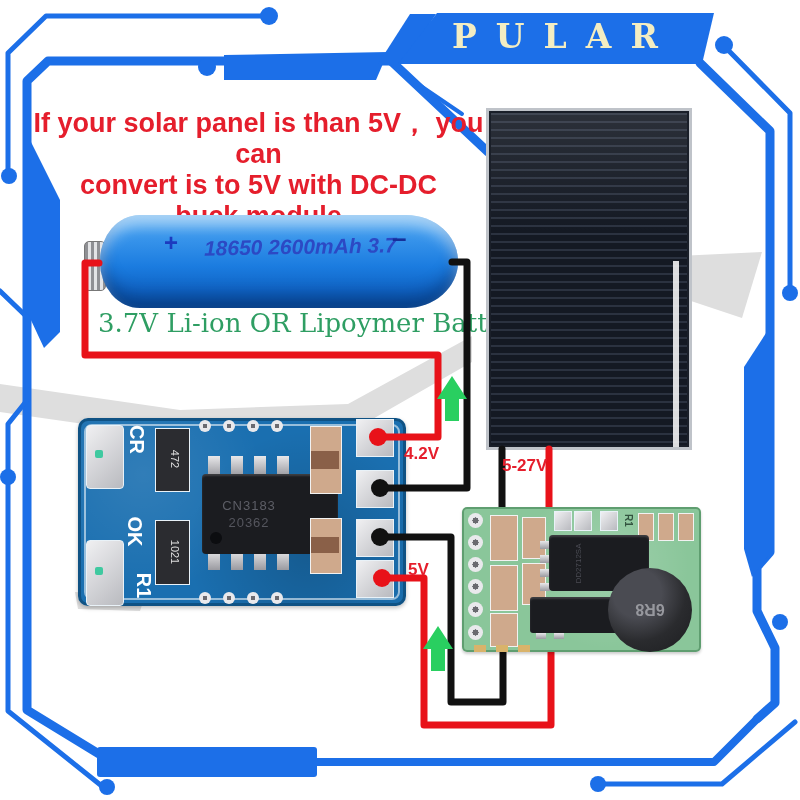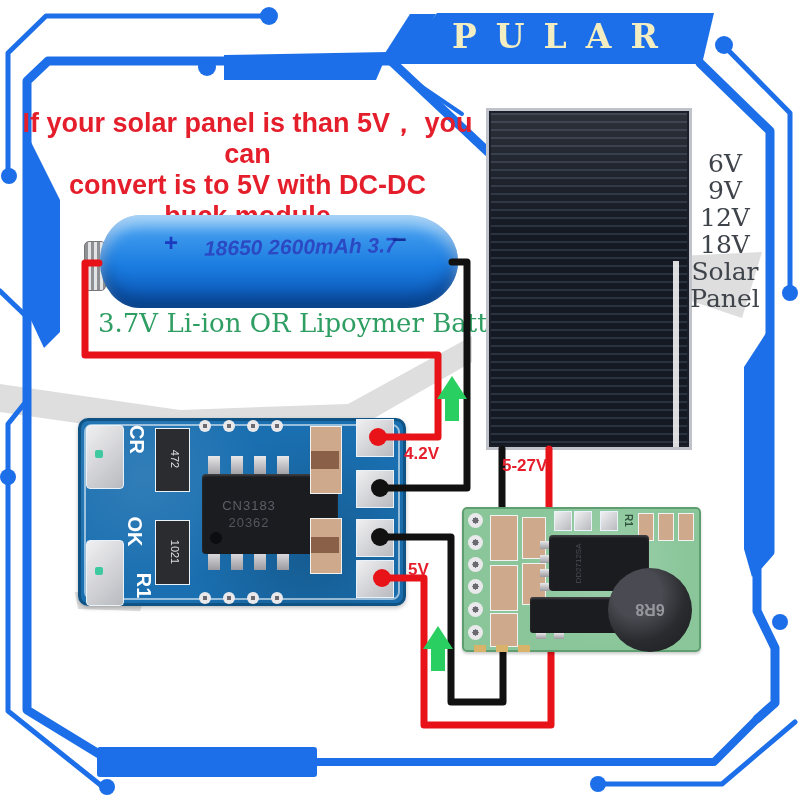--- a/index.html
+++ b/index.html
@@ -77,21 +77,21 @@
       <polygon points="30,140 60,200 60,332 44,348 30,318"></polygon>
       <polygon points="768,330 768,556 752,577 744,549 744,367"></polygon>
       <polygon points="224,55 388,52 376,80 224,80"></polygon>
       <polygon points="410,14 436,14 404,64 378,64"></polygon>
       <polygon points="437,13 714,13 702,64 398,64"></polygon>
     </g>
   </svg>
 
   <div class="abs brand-text" style="left:452px;top:17px;z-index:1">PULAR</div>
 
-  <div class="abs" style="left:20px;top:108px;width:455px;z-index:1">
+  <div class="abs" style="left:31px;top:108px;width:455px;z-index:1">
     <div class="note-text">If your solar panel is than 5V，  you can</div>
     <div class="note-text">convert is to 5V with DC-DC</div>
     <div class="note-text">buck module</div>
   </div>
 
   <div class="abs battery-cap" style="left:84px;top:241px;width:20px;height:48px;z-index:1"></div>
   <div class="abs battery-body" style="left:100px;top:215px;width:358px;height:93px;z-index:1">
     <div class="abs" style="left:64px;top:14px;font-size:24px;font-weight:bold;color:#1c3bbf;">+</div>
     <div class="abs" style="left:104px;top:20px;font-size:21px;font-weight:bold;font-style:italic;
          color:#2c49c4;transform:rotate(-1deg);white-space:nowrap;">18650 2600mAh 3.7</div>
@@ -100,28 +100,20 @@
   <div class="abs bat-label" style="left:98px;top:308px;z-index:1">3.7V Li-ion OR Lipoymer Battery</div>
 
   <div class="abs" style="left:486px;top:108px;width:206px;height:342px;z-index:1;
        border:3px solid #bfc3c9;background:#1a1f29;box-sizing:border-box;">
     <div class="abs solar-cells" style="left:2px;top:2px;right:2px;bottom:2px;"></div>
     <div class="abs" style="left:184px;top:150px;width:6px;height:186px;background:rgba(255,255,255,.85);"></div>
     <div class="abs" style="left:2px;top:2px;right:2px;height:120px;
          background:linear-gradient(180deg,rgba(255,255,255,.10),rgba(255,255,255,0));"></div>
   </div>
 
-  <div class="abs solar-spec" style="left:688px;top:150px;width:74px;z-index:1">
-    <div>6V</div>
-    <div>9V</div>
-    <div>12V</div>
-    <div>18V</div>
-    <div>Solar</div>
-    <div>Panel</div>
-  </div>
 
   <div class="abs pcb-blue" style="left:78px;top:418px;width:328px;height:188px;z-index:1">
     <div class="abs" style="left:6px;top:6px;right:6px;bottom:6px;border:2px solid rgba(255,255,255,.55);border-radius:8px;"></div>
 
     <div class="abs pad-sq" style="left:8px;top:7px;width:36px;height:62px;border-radius:4px;">
       <div class="abs" style="left:8px;top:24px;width:8px;height:8px;background:#3fc9a0;border-radius:2px;"></div>
     </div>
     <div class="abs pad-sq" style="left:8px;top:122px;width:36px;height:64px;border-radius:4px;">
       <div class="abs" style="left:8px;top:26px;width:8px;height:8px;background:#3fc9a0;border-radius:2px;"></div>
     </div>

